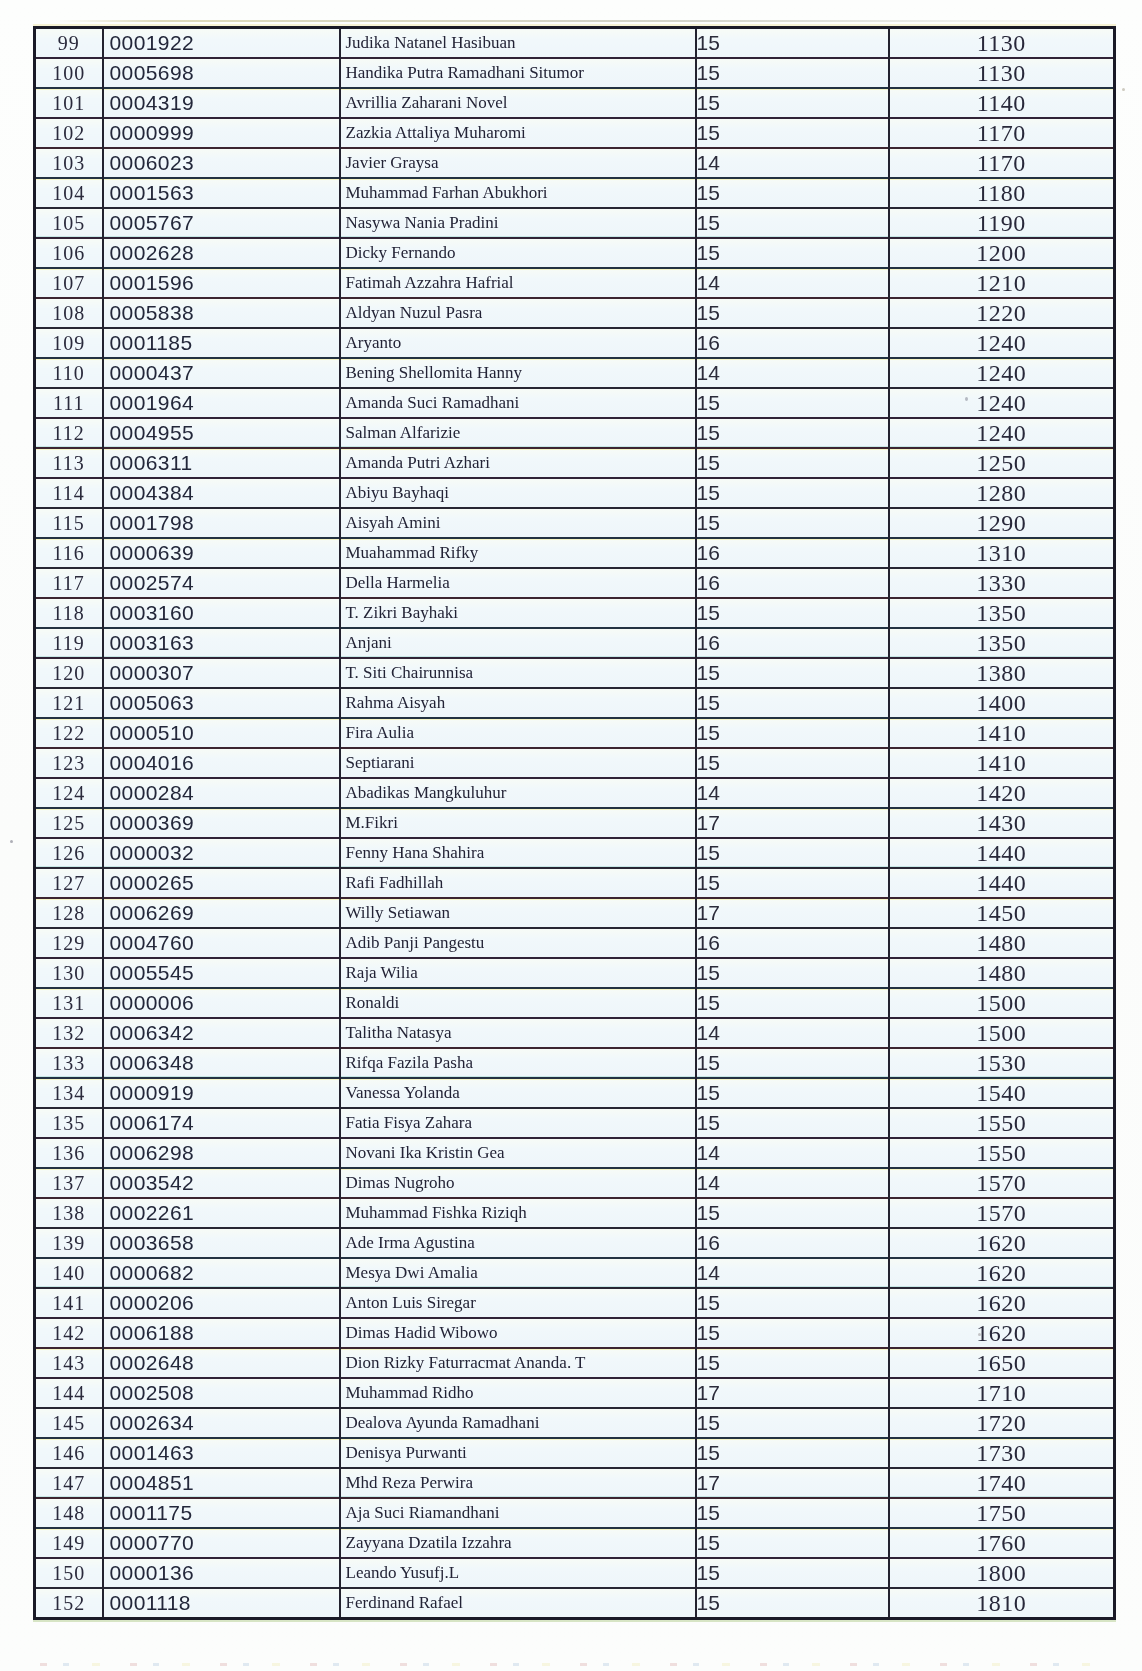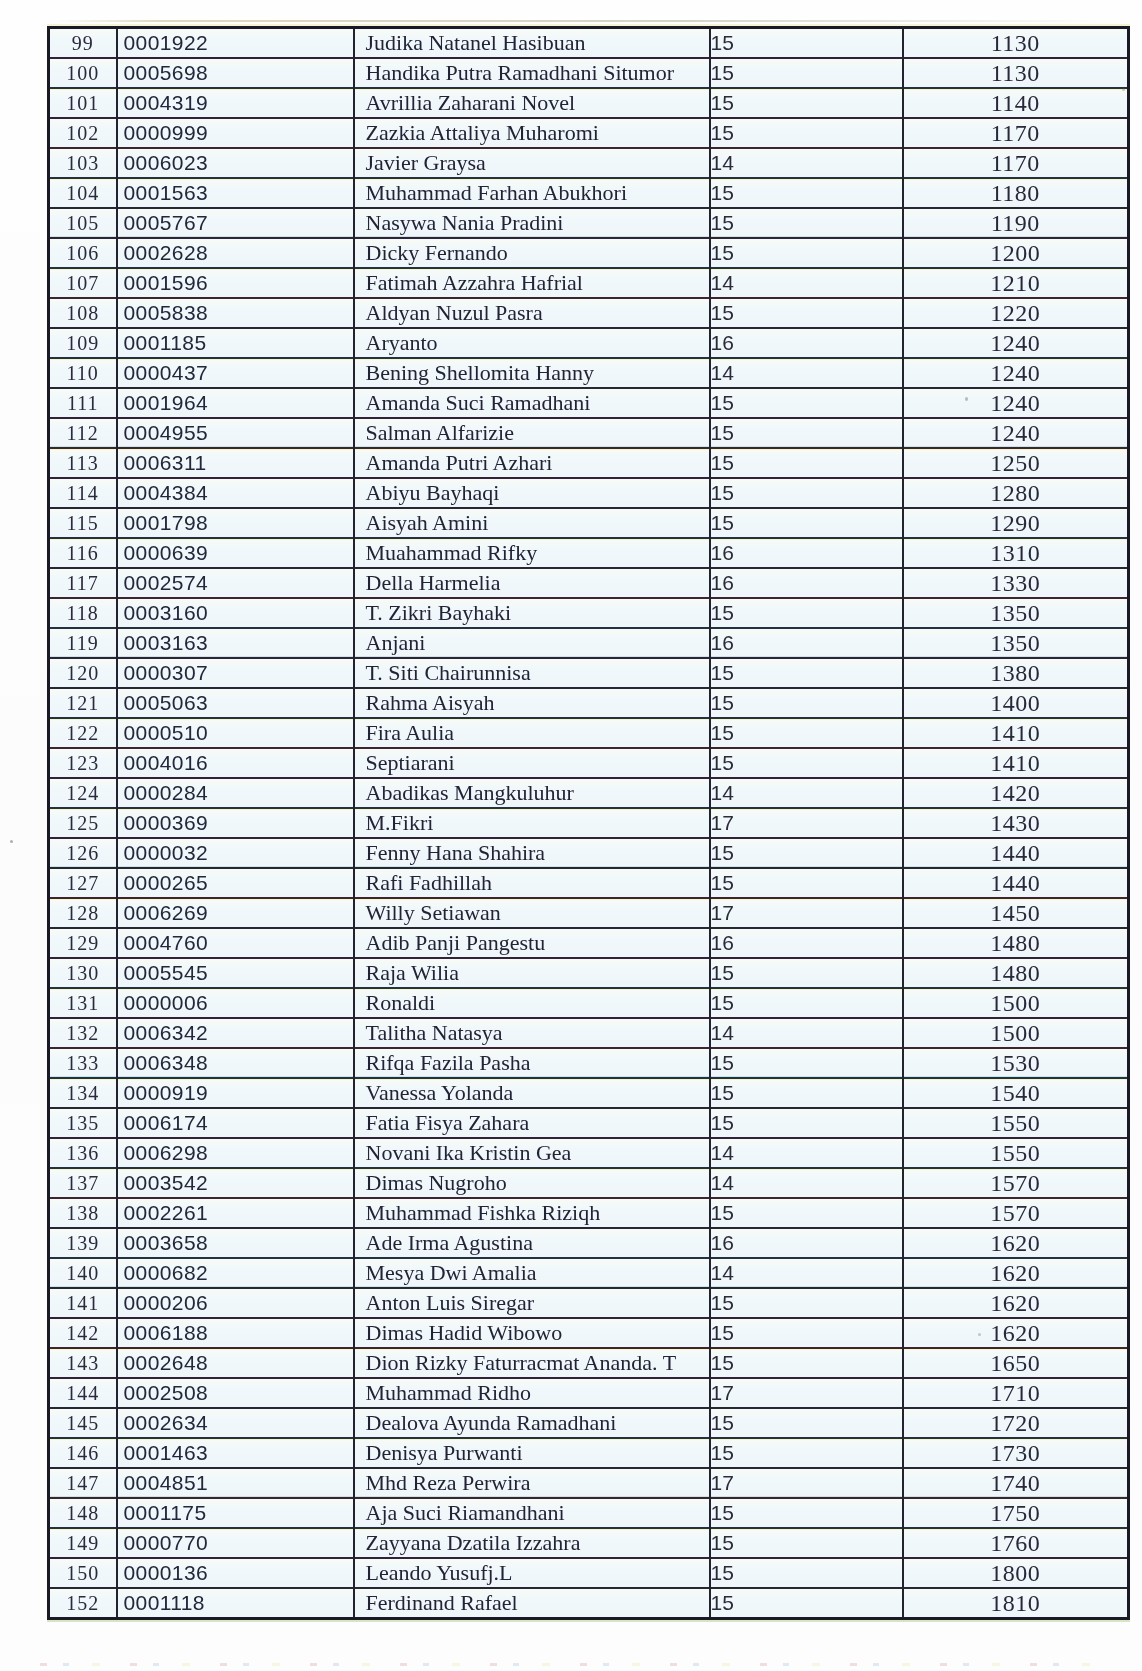--- a/index.html
+++ b/index.html
@@ -24,21 +24,21 @@
     position: absolute; top: 1663px; left: 40px;
     width: 1070px; height: 3px; opacity: .35;
     background: repeating-linear-gradient(90deg,
       rgba(180,80,80,.5) 0 7px, rgba(255,255,255,0) 7px 23px,
       rgba(90,140,190,.5) 23px 29px, rgba(255,255,255,0) 29px 52px,
       rgba(230,220,120,.6) 52px 60px, rgba(255,255,255,0) 60px 90px);
   }
   .speck { position:absolute; border-radius:50%; }
 
   table.results {
-    position: absolute; left: 47px; top: 26px;
+    position: absolute; left: 33px; top: 26px;
     width: 1080px;
     border-collapse: collapse;
     table-layout: fixed;
     border: 3px solid #1a1a27;
     box-shadow: 0 2px 0 rgba(170,200,130,.45), 0 -2px 0 rgba(235,225,150,.4);
   }
   td {
     height: 28px; 
     padding: 0;
     border-left: 2px solid #23222f;
@@ -65,22 +65,22 @@
     color: #2a2a3c;
   }
   .col-id {
     font-family: Liberation Sans, sans-serif;
     font-size: 21px;
     padding-left: 6px;
     letter-spacing: .4px;
     color: #23273a;
   }
   .col-name {
-    font-size: 22px;
-    padding-left: 11px;
+    font-size: 17px;
+    padding-left: 5px;
     color: #232336;
   }
   .col-score {
     font-family: "Liberation Sans", "DejaVu Sans", sans-serif;
     font-size: 21px;
     color: #2b2b3a;
   }
   .col-value {
     font-size: 24px;
     text-align: center;

